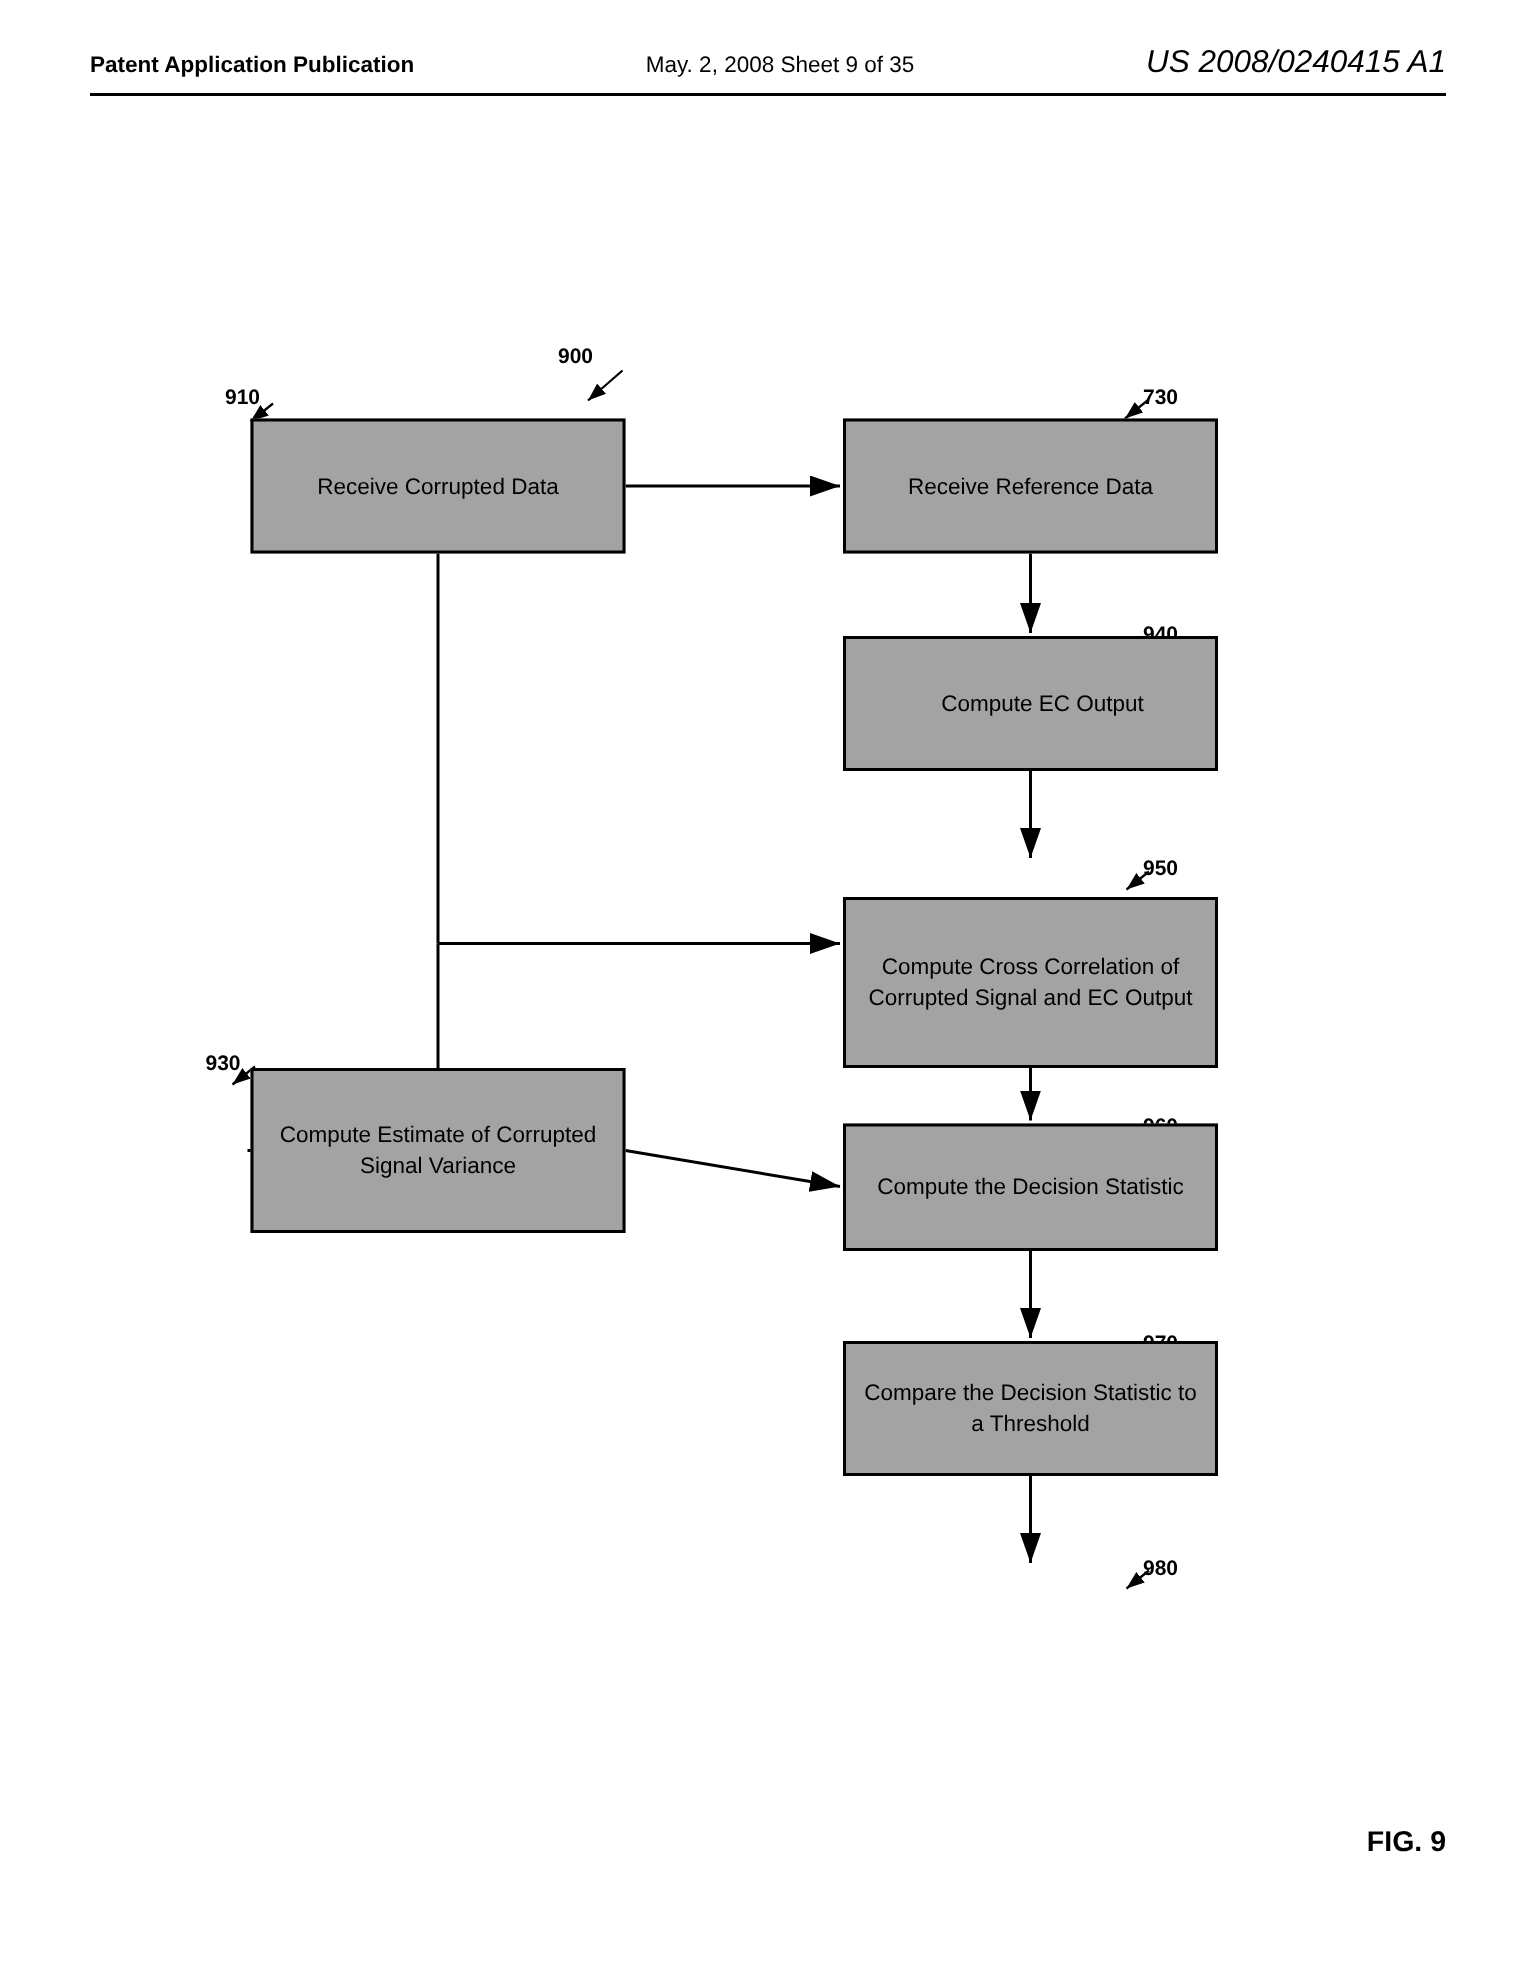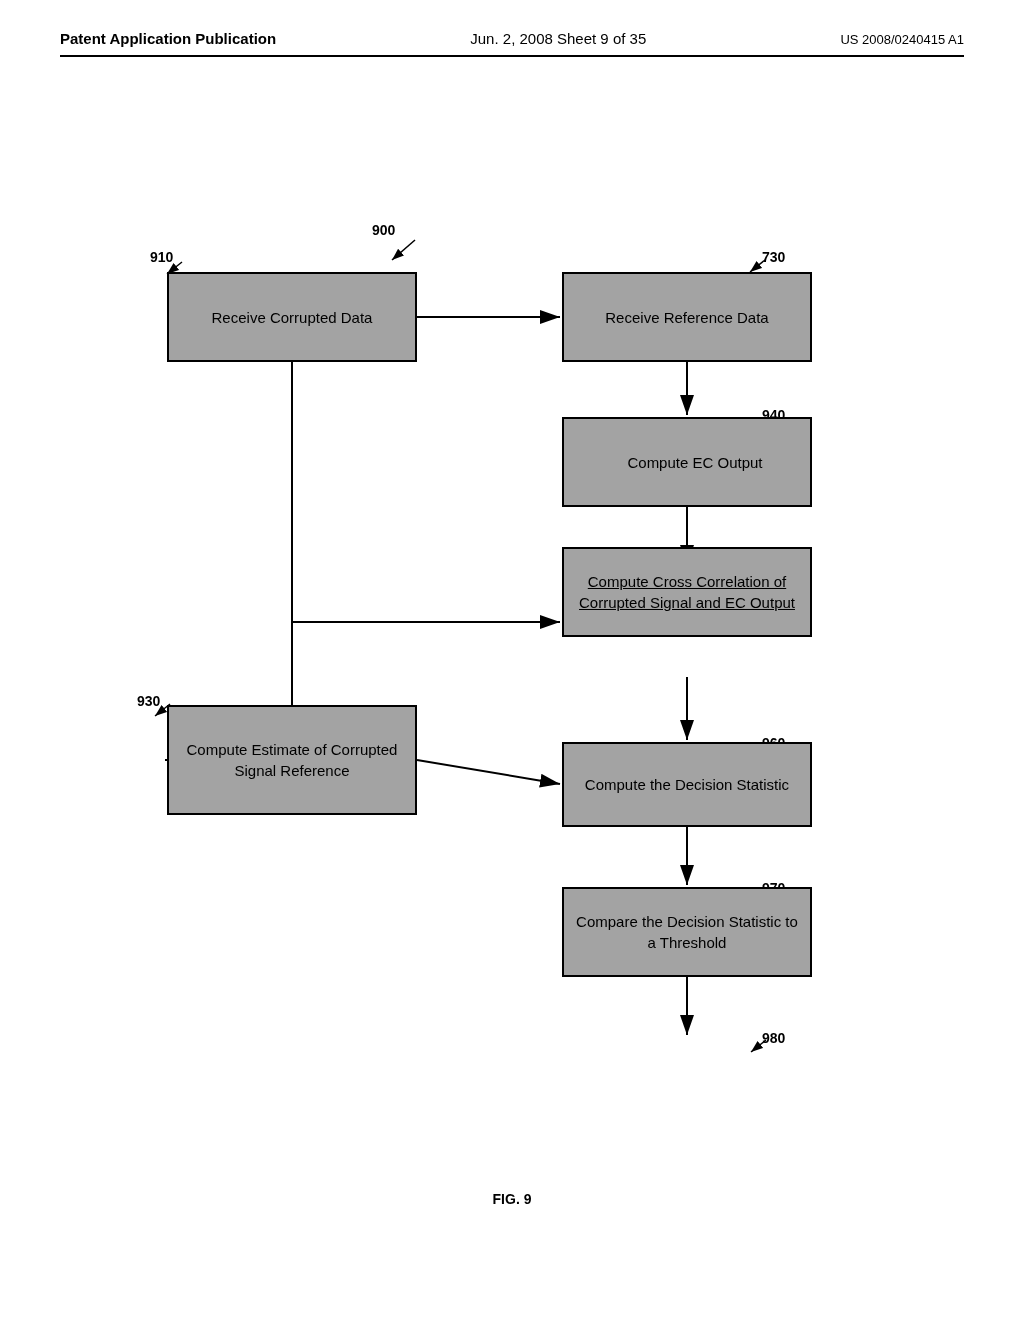--- a/index.html
+++ b/index.html
@@ -31,21 +31,22 @@
       gap: 42px;
     }
     .header-left {
       font-weight: bold;
       font-size: 15px;
     }
     .header-center {
       font-size: 15px;
     }
     .header-right {
-      font-size: 13px;
+      font-size: 21px;
+      font-style: italic;
     }
 
     
     .diagram {
       position: relative;
       width: 860px;
       margin: 0 auto;
       height: 1100px;
     }
 
@@ -75,34 +76,34 @@
 
     
     .node-label {
       position: absolute;
       font-size: 14px;
       font-weight: bold;
     }
 
     
     .fig-caption {
-      text-align: center;
-      font-size: 14px;
+      text-align: right;
+      font-size: 19px;
       font-weight: bold;
-      margin-top: 4px;
+      margin-top: 24px;
     }
   </style>
 </head>
 <body>
 
 <div class="page">
 
   <div class="header">
     <span class="header-left">Patent Application Publication</span>
-    <span class="header-center">Jun. 2, 2008    Sheet 9 of 35</span>
+    <span class="header-center">May. 2, 2008    Sheet 9 of 35</span>
     <span class="header-right">US 2008/0240415 A1</span>
   </div>
 
   <div class="diagram">
 
     <svg class="diagram-svg">
       <defs>
         <marker id="arrowhead" markerWidth="10" markerHeight="7" refX="10" refY="3.5" orient="auto">
           <polygon points="0 0, 10 3.5, 0 7" fill="#000"></polygon>
         </marker>
@@ -226,26 +227,26 @@
     </div>
 
     <div class="fc-box" style="left:480px; top:185px; width:250px; height:90px;">
       <span>Receive Reference Data</span>
     </div>
 
     <div class="fc-box" style="left:480px; top:330px; width:250px; height:90px;padding-left:28px;">
       <span>Compute EC Output</span>
     </div>
 
-    <div class="fc-box" style="left:480px; top:460px; width:250px; height:90px;text-decoration:underline;">
+    <div class="fc-box" style="left:480px; top:504px; width:250px; height:114px;">
       <span>Compute Cross Correlation of Corrupted Signal and EC Output</span>
     </div>
 
     <div class="fc-box" style="left:85px; top:618px; width:250px; height:110px;">
-      <span>Compute Estimate of Corrupted Signal Reference</span>
+      <span>Compute Estimate of Corrupted Signal Variance</span>
     </div>
 
     <div class="fc-box" style="left:480px; top:655px; width:250px; height:85px;">
       <span>Compute the Decision Statistic</span>
     </div>
 
     <div class="fc-box" style="left:480px; top:800px; width:250px; height:90px;">
       <span>Compare the Decision Statistic to a Threshold</span>
     </div>
 

